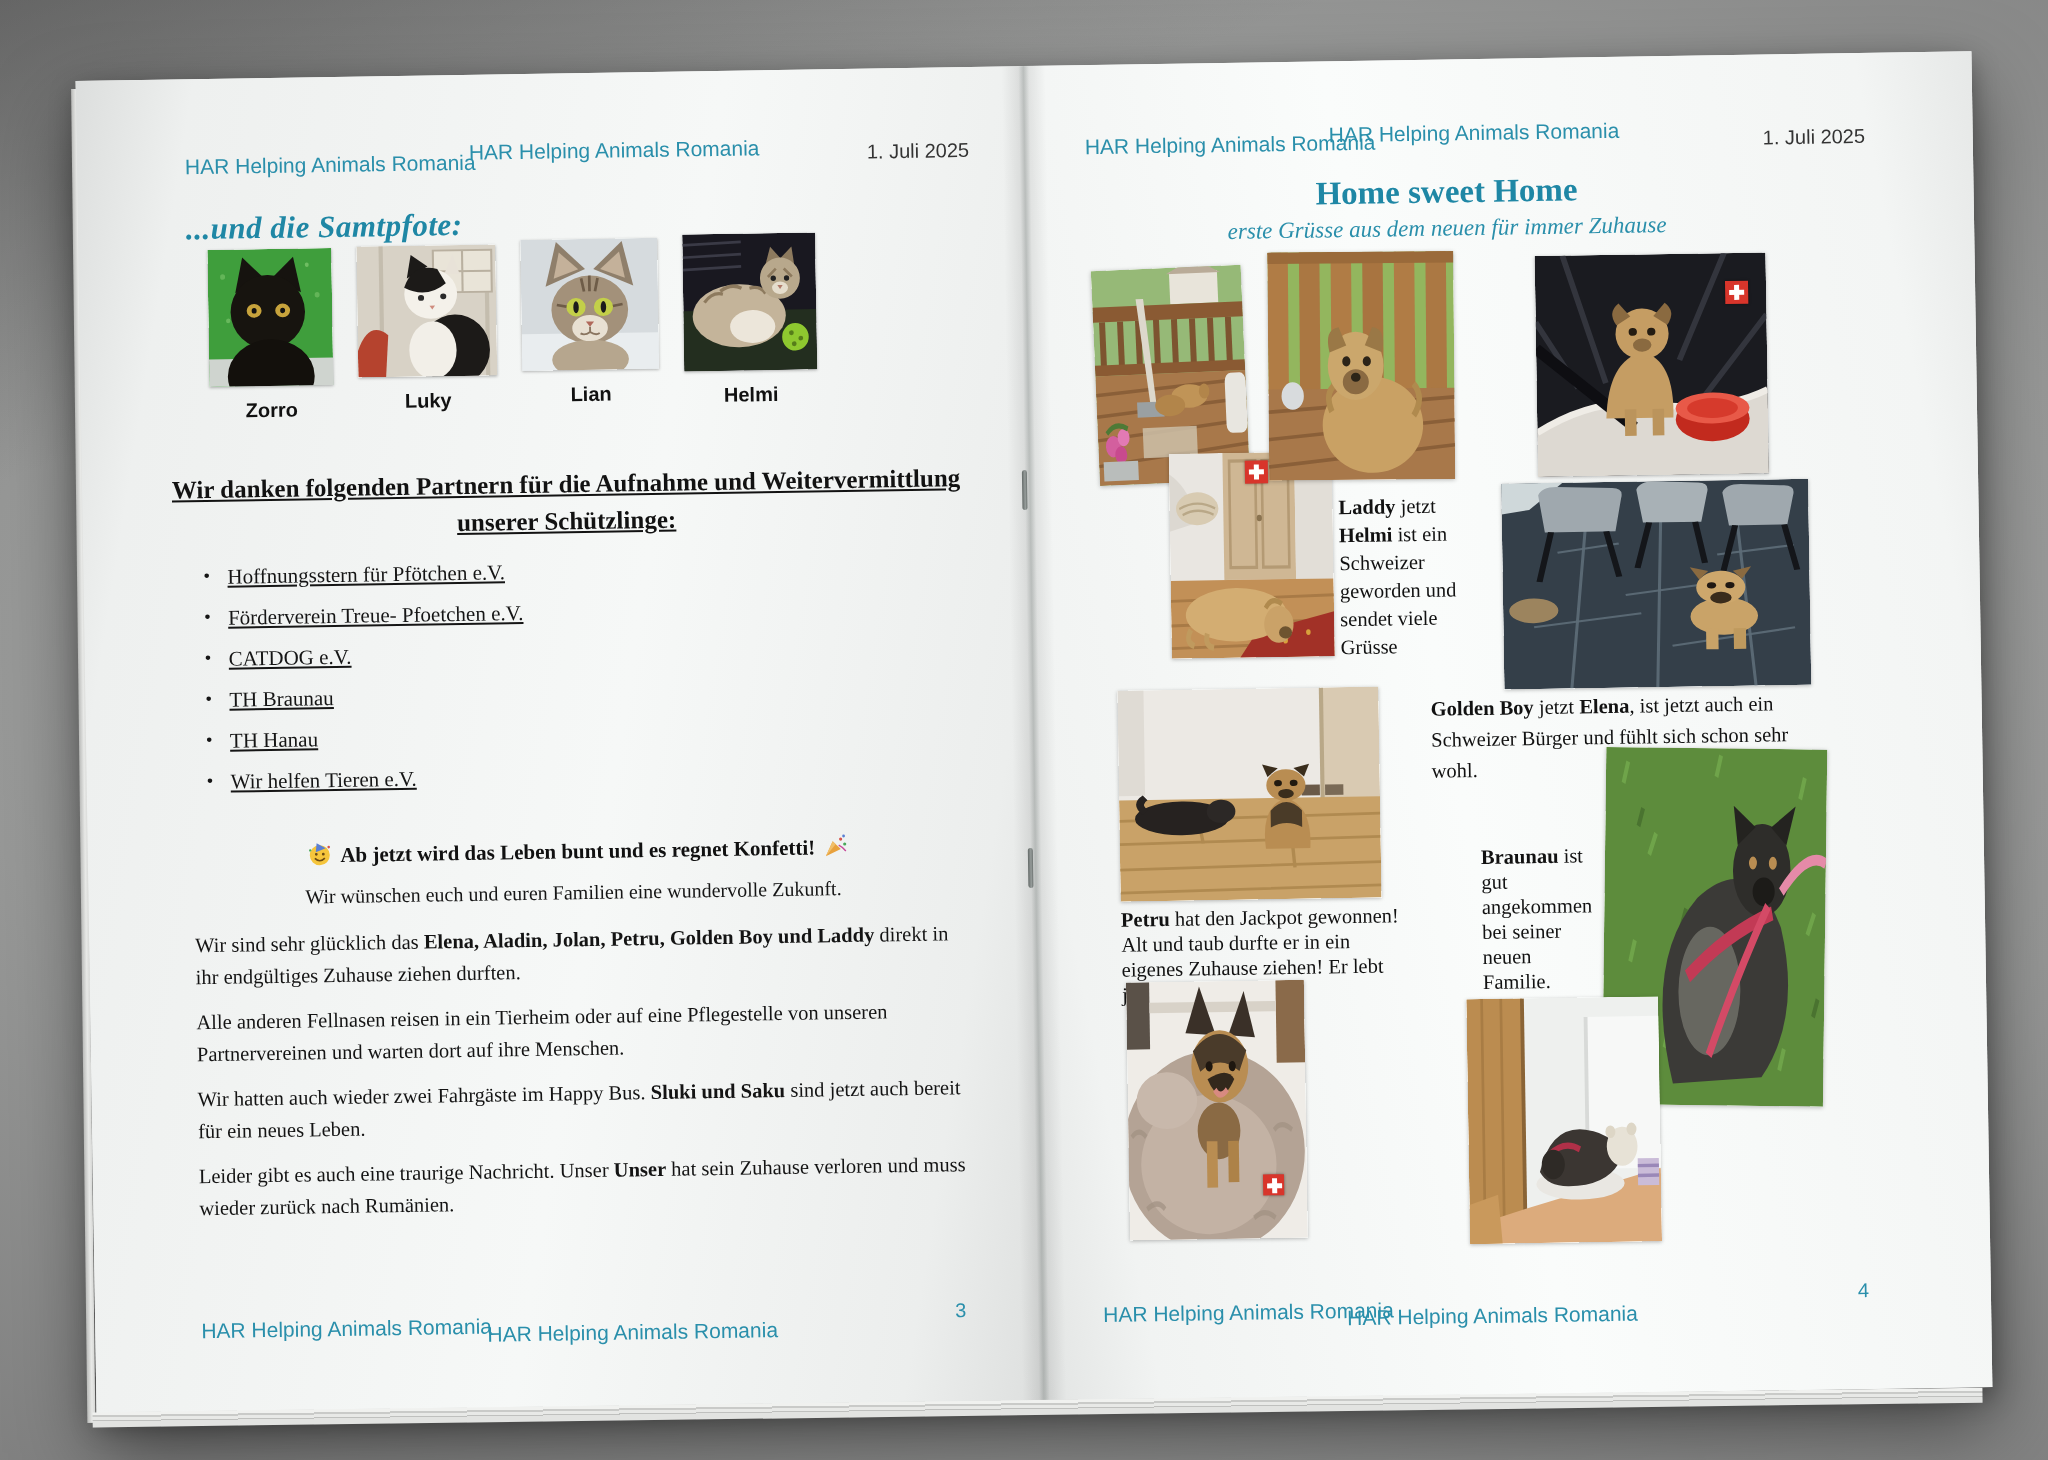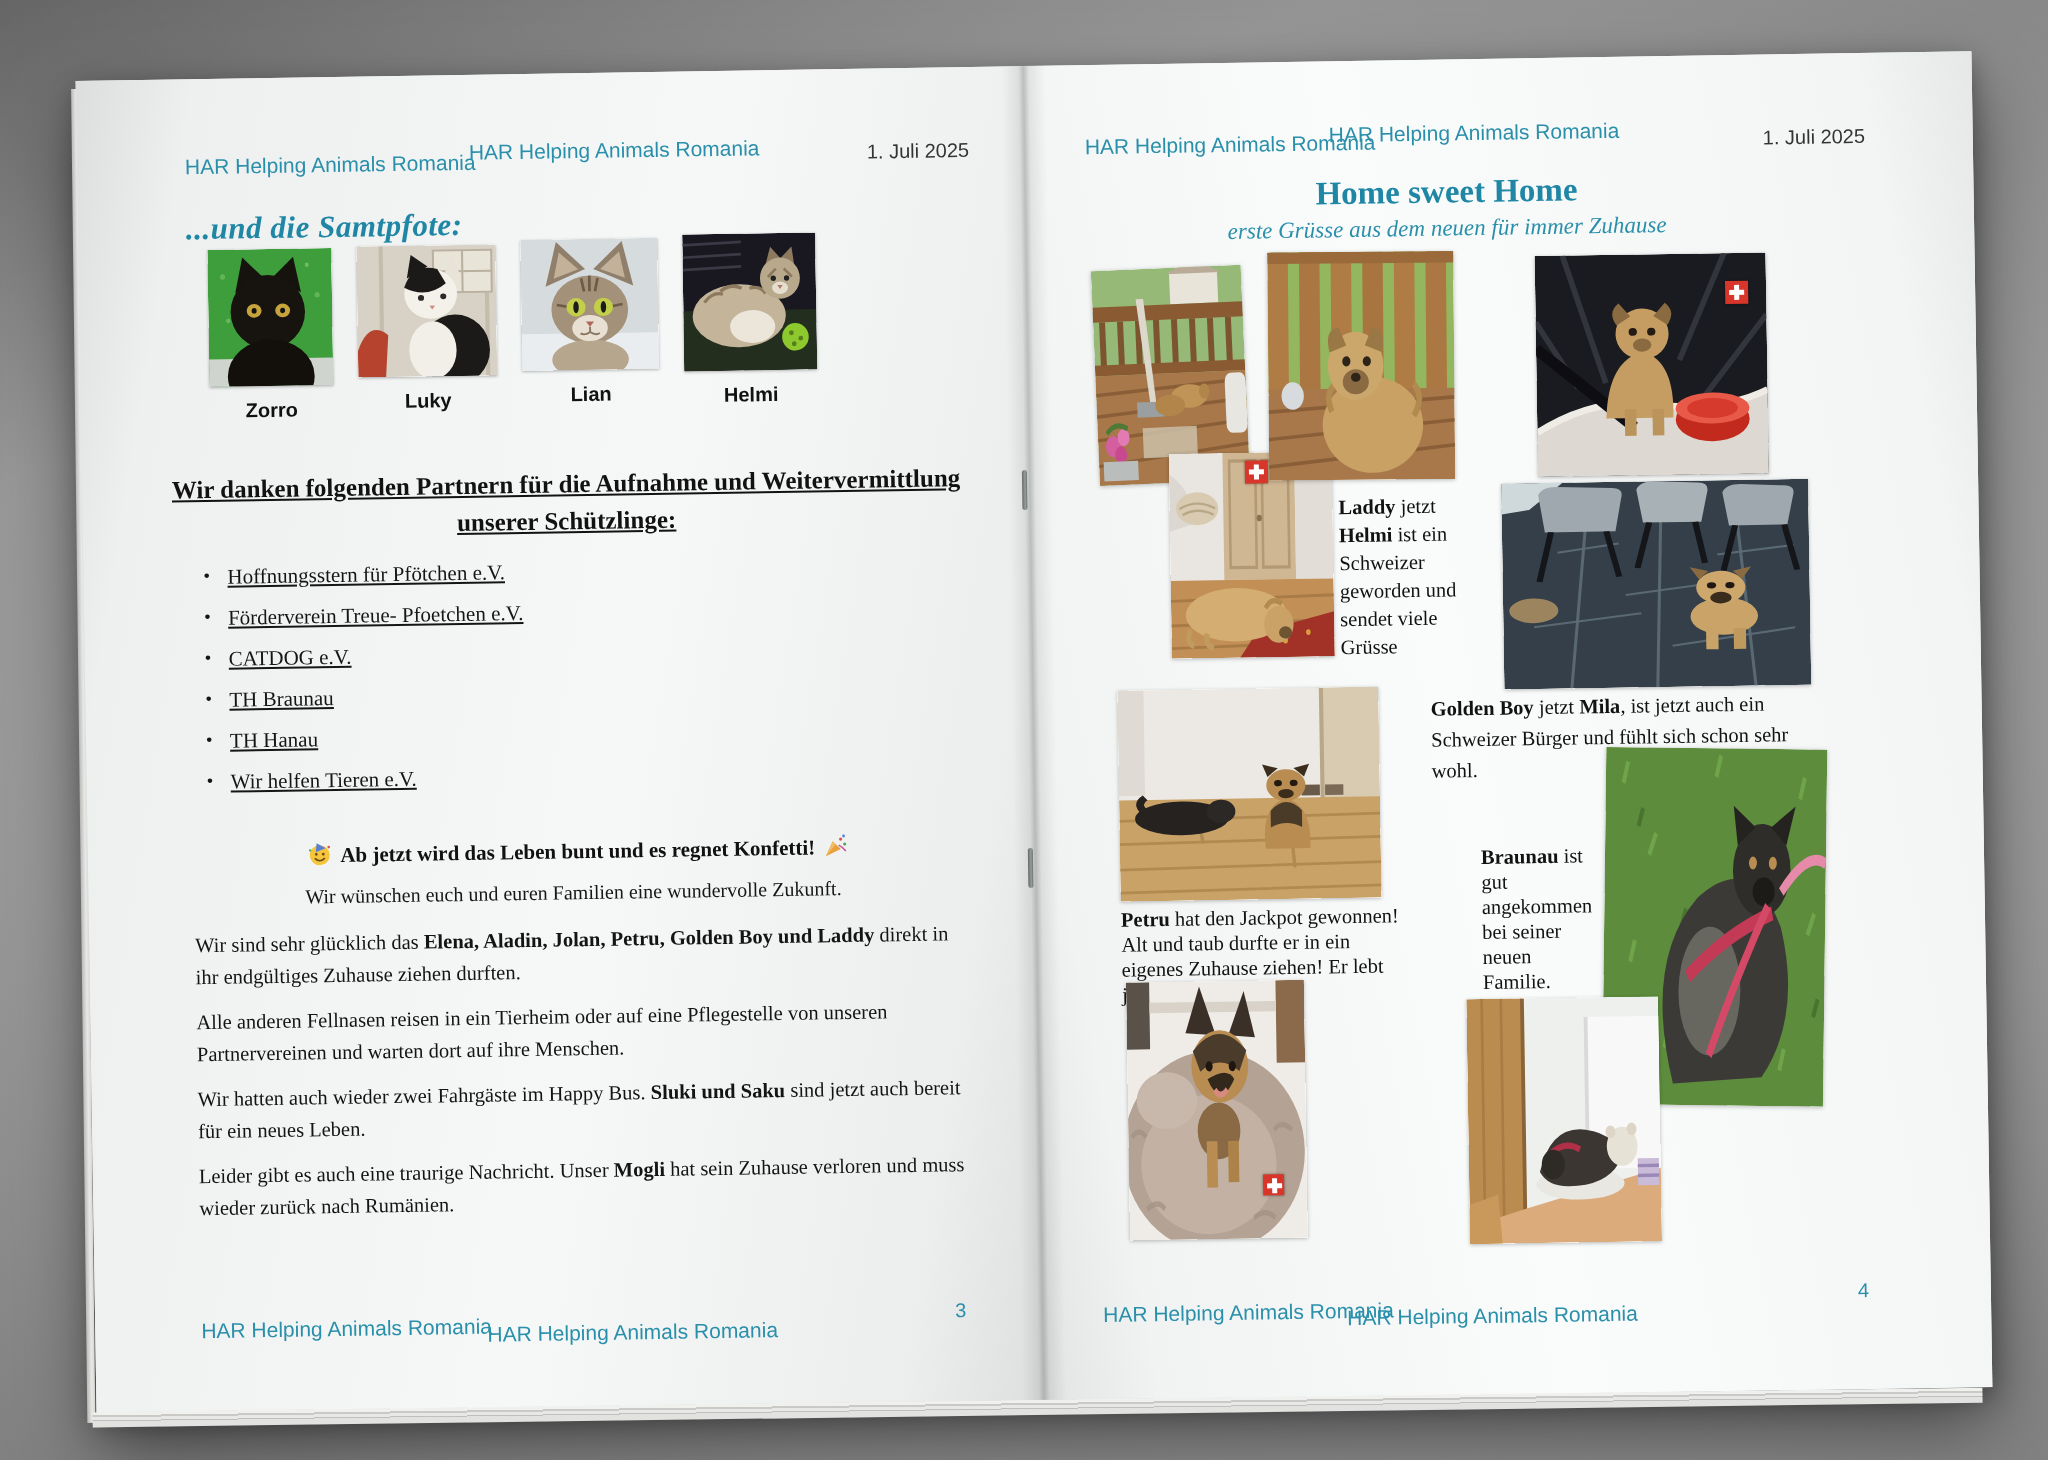--- a/index.html
+++ b/index.html
@@ -245,21 +245,21 @@
         </svg>
       </span>
     </div>
 
     <div class="abs wish">Wir wünschen euch und euren Familien eine wundervolle Zukunft.</div>
 
     <div class="abs paras">
       <p><span>Wir sind sehr glücklich das </span><b>Elena, Aladin, Jolan, Petru, Golden Boy und Laddy</b><span> direkt in ihr endgültiges Zuhause ziehen durften.</span></p>
       <p><span>Alle anderen Fellnasen reisen in ein Tierheim oder auf eine Pflegestelle von unseren Partnervereinen und warten dort auf ihre Menschen.</span><b></b><span></span></p>
       <p><span>Wir hatten auch wieder zwei Fahrgäste im Happy Bus. </span><b>Sluki und Saku</b><span> sind jetzt auch bereit für ein neues Leben.</span></p>
-      <p><span>Leider gibt es auch eine traurige Nachricht. Unser </span><b>Mogli</b><span> hat sein Zuhause verloren und muss wieder zurück nach Rumänien.</span></p>
+      <p><span>Leider gibt es auch eine traurige Nachricht. Unser </span><b>Unser</b><span> hat sein Zuhause verloren und muss wieder zurück nach Rumänien.</span></p>
     </div>
 
     <span class="abs brand" style="left:106px;top:1240px;">HAR Helping Animals Romania</span>
     <span class="abs brand" style="left:392px;top:1248px;">HAR Helping Animals Romania</span>
     <span class="abs pagenum" style="left:860px;top:1232px;">3</span>
   </div>
 
   <div class="page right">
     <span class="abs brand" style="left:60px;top:70px;">HAR Helping Animals Romania</span>
     <span class="abs brand" style="left:304px;top:62px;">HAR Helping Animals Romania</span>
@@ -486,21 +486,21 @@
     </div>
 
     <div class="flag fl-lian"></div>
     <div class="flag fl-tent"></div>
     <div class="flag fl-shep"></div>
 
     <div class="rcap cap-jolan">
       <b>Laddy</b><span> jetzt </span><b>Helmi</b><span> ist ein Schweizer geworden  und sendet viele Grüsse</span>
     </div>
     <div class="rcap cap-goldenboy">
-      <b>Golden Boy</b><span> jetzt </span><b>Mila</b><span>, ist jetzt auch ein Schweizer Bürger und fühlt sich schon sehr wohl.</span>
+      <b>Golden Boy</b><span> jetzt </span><b>Elena</b><span>, ist jetzt auch ein Schweizer Bürger und fühlt sich schon sehr wohl.</span>
     </div>
     <div class="rcap cap-aladin">
       <b>Braunau</b><span> ist gut angekommen bei seiner neuen Familie.</span>
     </div>
     <div class="rcap cap-petru">
       <b>Petru</b><span> hat den Jackpot gewonnen! Alt und taub durfte er in ein eigenes Zuhause ziehen! Er lebt jetzt im Tessin!</span>
     </div>
 
     <span class="abs brand" style="left:60px;top:1238px;">HAR Helping Animals Romania</span>
     <span class="abs brand" style="left:304px;top:1245px;">HAR Helping Animals Romania</span>

